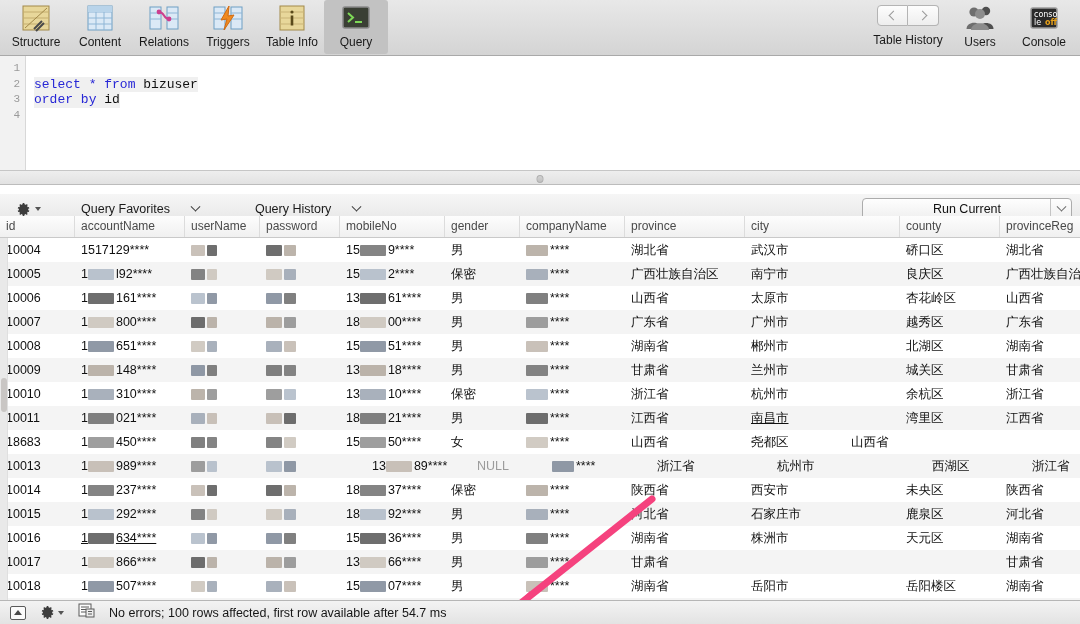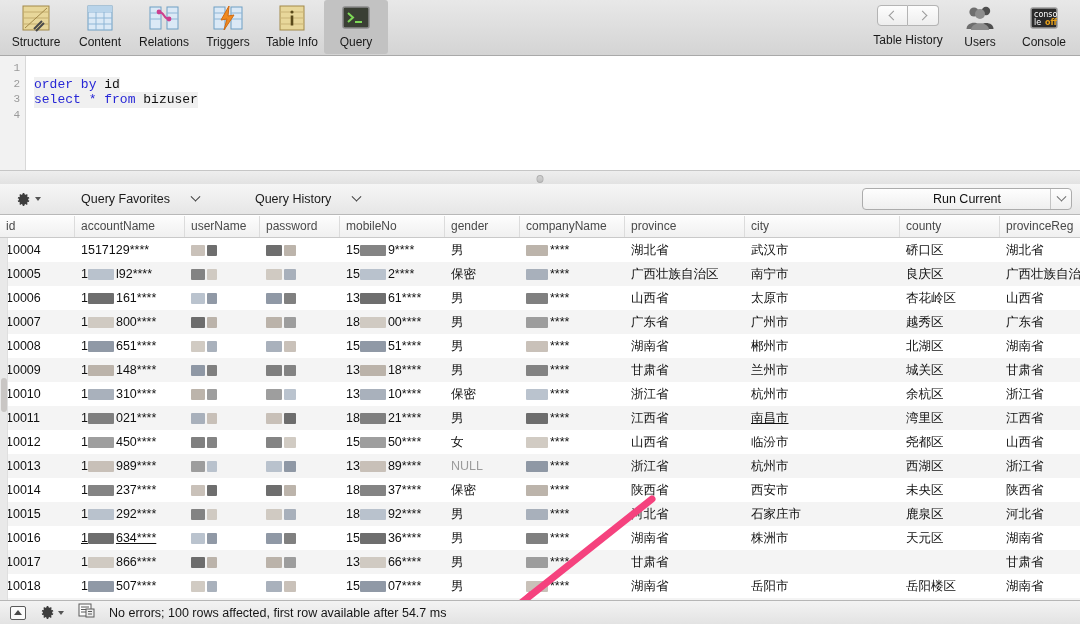--- a/index.html
+++ b/index.html
@@ -67,21 +67,21 @@
     border-top: 1px solid #c6c6c6; border-bottom: 1px solid #bcbcbc;
   }
   .split-handle {
     position: absolute; left: 50%; top: 4px; transform: translateX(-50%);
     width: 7px; height: 8px; border-radius: 50%;
     background: linear-gradient(#d2d2d2,#bfbfbf); border: 1px solid #aeaeae;
   }
 
   
   .querybar {
-    position: absolute; top: 184px; left: 0; width: 1080px; height: 31px;
+    position: absolute; top: 194px; left: 0; width: 1080px; height: 31px;
     background: linear-gradient(#f6f6f6,#e6e6e6);
     border-bottom: 1px solid #b8b8b8;
     display: flex; align-items: center;
   }
   .qb-gear { display: flex; align-items: center; margin-left: 16px; gap: 4px; }
   .gear-svg { width: 15px; height: 15px; }
   .tri-down { width: 0; height: 0; border-left: 3.5px solid transparent;
     border-right: 3.5px solid transparent; border-top: 4.5px solid #555; }
   .qb-pop { display: flex; align-items: center; gap: 22px; }
   .qb-pop .lbl { font-size: 12.5px; color: #1a1a1a; }
@@ -264,22 +264,22 @@
 
   <div class="editor-wrap">
     <div class="gutter">
       <div>1</div>
       <div>2</div>
       <div>3</div>
       <div>4</div>
     </div>
     <div class="code" id="code-area">
         <div>&nbsp;</div>
+        <div><span class="ln-hl"><span class="kw">select</span><span class="ident"> </span><span class="kw">*</span><span class="ident"> </span><span class="kw">from</span><span class="ident"> </span><span class="ident">bizuser</span></span></div>
         <div><span class="ln-hl"><span class="kw">order</span><span class="ident"> </span><span class="kw">by</span><span class="ident"> </span><span class="ident">id</span></span></div>
-        <div><span class="ln-hl"><span class="kw">select</span><span class="ident"> </span><span class="kw">*</span><span class="ident"> </span><span class="kw">from</span><span class="ident"> </span><span class="ident">bizuser</span></span></div>
       </div>
   </div>
 
   <div class="splitter">
     <div class="split-handle"></div>
   </div>
 
   <div class="querybar">
     <div class="qb-gear">
       <svg class="gear-svg" viewBox="0 0 16 16">
@@ -420,38 +420,37 @@
           <div class="cell" style="width: 80px;"><span class="mask" style="width: 16px; background: rgb(191, 182, 173); opacity: 0.85; margin-right: 2px;"></span><span class="mask" style="width: 12px; background: rgb(85, 85, 85); opacity: 0.85; margin-right: 2px;"></span></div>
           <div class="cell" style="width: 105px;"><span>18</span><span class="mask" style="width: 26px; background: rgb(106, 106, 106); opacity: 0.85; margin-right: 2px;"></span><span>21****</span></div>
           <div class="cell" style="width: 75px;">男</div>
           <div class="cell" style="width: 105px;"><span class="mask" style="width: 22px; background: rgb(85, 85, 85); opacity: 0.85; margin-right: 2px;"></span><span>****</span></div>
           <div class="cell" style="width: 120px;">江西省</div>
           <div class="cell" style="width: 155px; text-decoration: underline;">南昌市</div>
           <div class="cell" style="width: 100px;">湾里区</div>
           <div class="cell" style="width: 110px;">江西省</div>
         </div>
         <div class="row">
-          <div class="cell" style="width: 75px;">10012</div>
+          <div class="cell" style="width: 75px;">18683</div>
           <div class="cell" style="width: 110px;"><span>1</span><span class="mask" style="width: 26px; background: rgb(141, 141, 141); opacity: 0.85; margin-right: 2px;"></span><span>450****</span></div>
           <div class="cell" style="width: 75px;"><span class="mask" style="width: 14px; background: rgb(106, 106, 106); opacity: 0.85; margin-right: 2px;"></span><span class="mask" style="width: 10px; background: rgb(111, 111, 111); opacity: 0.85; margin-right: 2px;"></span></div>
           <div class="cell" style="width: 80px;"><span class="mask" style="width: 16px; background: rgb(111, 111, 111); opacity: 0.85; margin-right: 2px;"></span><span class="mask" style="width: 12px; background: rgb(201, 194, 184); opacity: 0.85; margin-right: 2px;"></span></div>
           <div class="cell" style="width: 105px;"><span>15</span><span class="mask" style="width: 26px; background: rgb(141, 141, 141); opacity: 0.85; margin-right: 2px;"></span><span>50****</span></div>
           <div class="cell" style="width: 75px;">女</div>
           <div class="cell" style="width: 105px;"><span class="mask" style="width: 22px; background: rgb(201, 194, 184); opacity: 0.85; margin-right: 2px;"></span><span>****</span></div>
           <div class="cell" style="width: 120px;">山西省</div>
-          <div class="cell" style="width: 155px;">临汾市</div>
           <div class="cell" style="width: 100px;">尧都区</div>
           <div class="cell" style="width: 110px;">山西省</div>
         </div>
         <div class="row alt">
           <div class="cell" style="width: 75px;">10013</div>
           <div class="cell" style="width: 110px;"><span>1</span><span class="mask" style="width: 26px; background: rgb(191, 182, 173); opacity: 0.85; margin-right: 2px;"></span><span>989****</span></div>
           <div class="cell" style="width: 75px;"><span class="mask" style="width: 14px; background: rgb(141, 141, 141); opacity: 0.85; margin-right: 2px;"></span><span class="mask" style="width: 10px; background: rgb(174, 184, 198); opacity: 0.85; margin-right: 2px;"></span></div>
           <div class="cell" style="width: 80px;"><span class="mask" style="width: 16px; background: rgb(174, 184, 198); opacity: 0.85; margin-right: 2px;"></span><span class="mask" style="width: 12px; background: rgb(125, 135, 150); opacity: 0.85; margin-right: 2px;"></span></div>
-          <div class="cell" style="width: 105px;"><span>13</span><span class="mask" style="width: 26px; background: rgb(191, 182, 173); opacity: 0.85; margin-right: 2px;"></span><span>89****</span></div>
+          <div class="cell" style="width: 105px; margin-left: 26px;"><span>13</span><span class="mask" style="width: 26px; background: rgb(191, 182, 173); opacity: 0.85; margin-right: 2px;"></span><span>89****</span></div>
           <div class="cell null" style="width: 75px;">NULL</div>
           <div class="cell" style="width: 105px;"><span class="mask" style="width: 22px; background: rgb(125, 135, 150); opacity: 0.85; margin-right: 2px;"></span><span>****</span></div>
           <div class="cell" style="width: 120px;">浙江省</div>
           <div class="cell" style="width: 155px;">杭州市</div>
           <div class="cell" style="width: 100px;">西湖区</div>
           <div class="cell" style="width: 110px;">浙江省</div>
         </div>
         <div class="row">
           <div class="cell" style="width: 75px;">10014</div>
           <div class="cell" style="width: 110px;"><span>1</span><span class="mask" style="width: 26px; background: rgb(111, 111, 111); opacity: 0.85; margin-right: 2px;"></span><span>237****</span></div>

